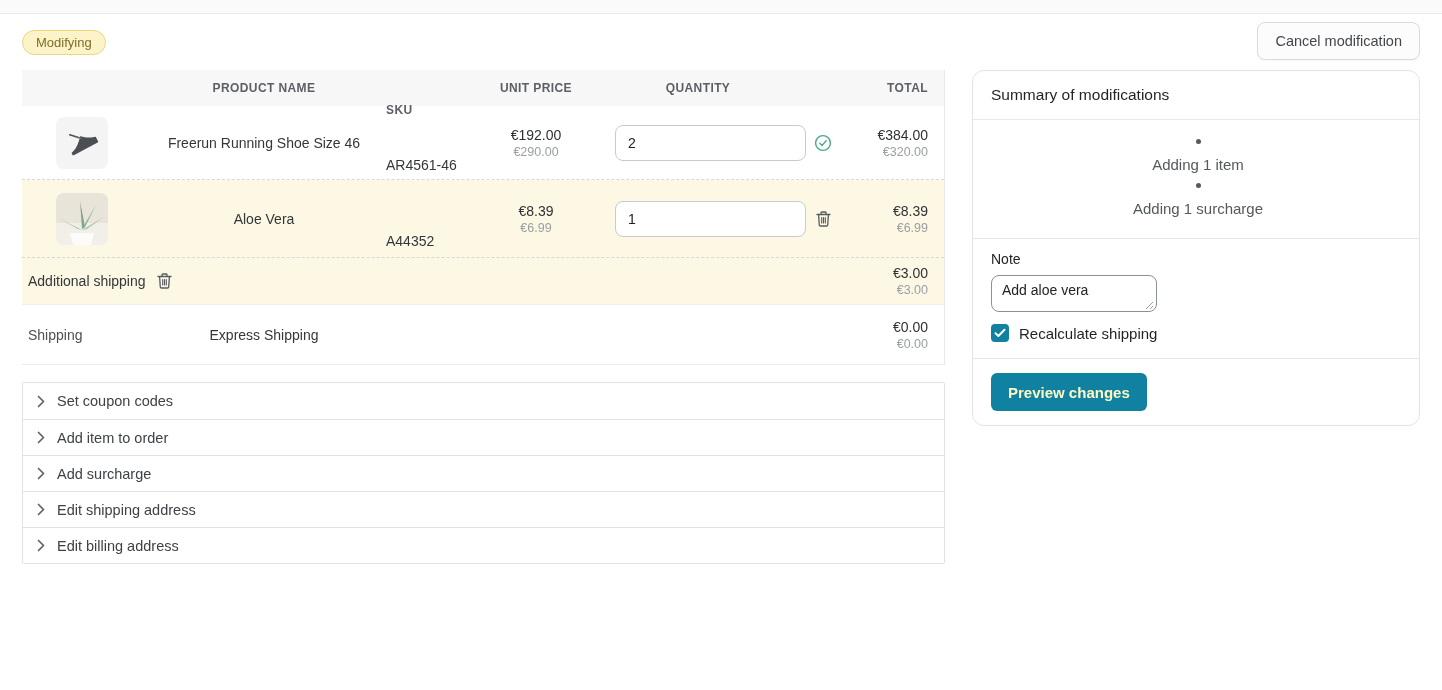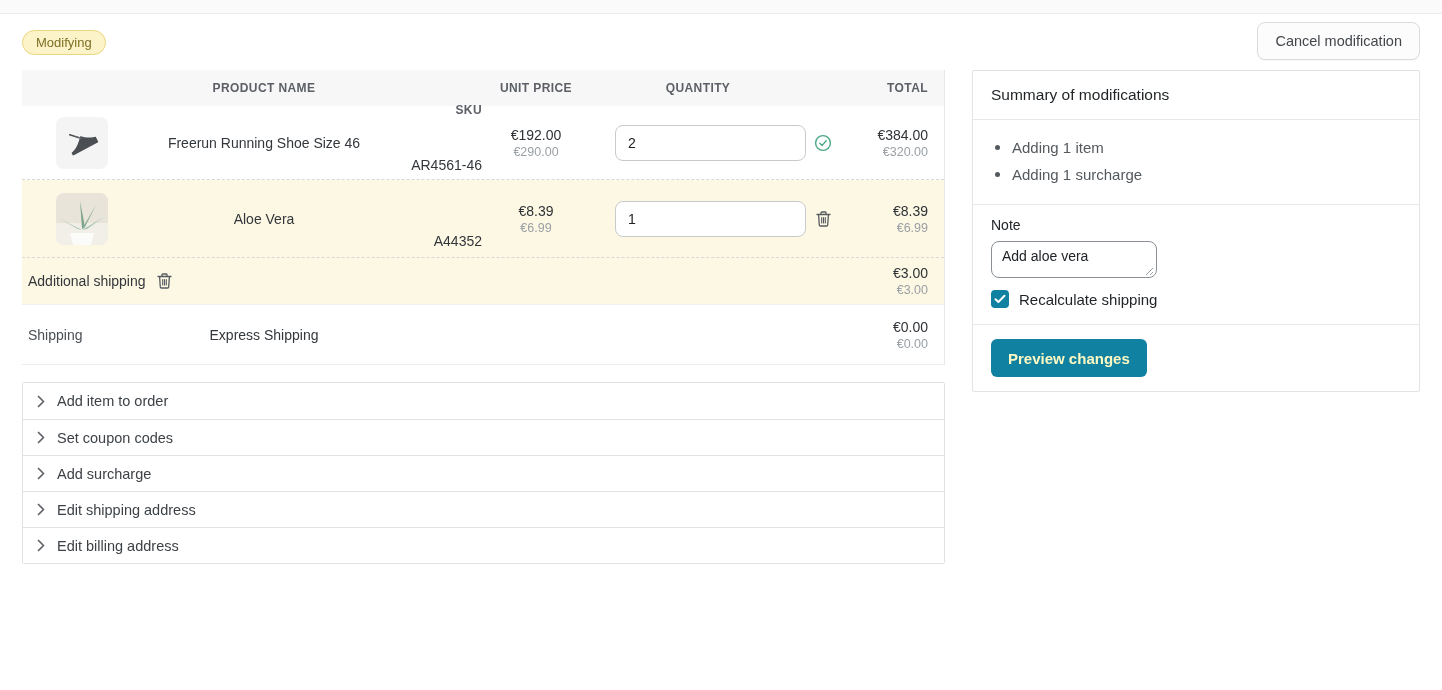--- a/index.html
+++ b/index.html
@@ -12,21 +12,21 @@
 
   
   .left-col { position:absolute; left:22px; top:70px; width:923px; }
   .order-table { width:100%; border-right:1px solid #e8e8e8; }
   .t-row { display:flex; align-items:center; width:100%; }
   .t-head { background:#f7f7f7; height:36px; }
   .t-head .cell { font-size:12px; font-weight:700; color:#5c6066; letter-spacing:.4px; }
   .cell { font-size:14px; color:#33373b; }
   .col-thumb { width:120px; display:flex; justify-content:center; }
   .col-name  { width:244px; text-align:center; }
-  .col-sku   { width:96px;  text-align:right;margin-top:44px; }
+  .col-sku   { width:96px;  text-align:left;margin-top:44px; }
   .col-price { width:108px; text-align:center; }
   .col-qty   { width:216px; display:flex; align-items:center; }
   .col-icon  { width:34px;  display:flex; justify-content:center; align-items:center; }
   .col-total { flex:1; text-align:right; padding-right:16px; }
 
   .row-item { height:74px; border-bottom:1px dashed #d8d8d8; }
   .row-item2 { height:78px; border-bottom:1px dashed #d8d8d8; }
   .row-yellow { background:#fdf8e4; }
   .row-surcharge { height:47px; border-bottom:1px solid #efefef; }
   .row-shipping { height:60px; border-bottom:1px solid #ececec; }
@@ -42,24 +42,24 @@
   .shipping-method { width:244px; text-align:center; font-size:14px; color:#33373b; }
 
   
   .mods-title { margin-top:24px; font-size:21px; font-weight:400; color:#24282c; }
   .accordion { margin-top:17px; border:1px solid #e2e2e2; border-radius:2px; background:#fff; }
   .acc-row { display:flex; align-items:center; height:36px; border-top:1px solid #e2e2e2; padding-left:14px; gap:12px; cursor:pointer; background:#fff; }
   .acc-row:first-child { border-top:none; }
   .acc-label { font-size:14.5px; color:#3d4247; }
 
   
-  .summary-card { position:absolute; left:972px; top:70px; width:448px; background:#fff; border:1px solid #e3e3e3; border-radius:2px; }
+  .summary-card { position:absolute; left:972px; top:70px; width:448px; background:#fff; border:1px solid #e3e3e3; border-radius:12px; }
   .sum-header { padding:15px 18px; font-size:15.5px; color:#1f2326; border-bottom:1px solid #e8e8e8; }
   .sum-bullets { padding:14px 18px 16px 22px; border-bottom:1px solid #e8e8e8; }
-  .bullet-item { display:flex; align-items:center; gap:12px; font-size:15px; color:#54595e; padding:5px 0; }
+  .bullet-item { display:flex; align-items:center; gap:12px; font-size:15px; color:#54595e; padding:5px 0;flex-direction:column; }
   .bullet-dot { width:5px; height:5px; border-radius:50%; background:#54595e; flex:0 0 auto; }
   .note-section { padding:12px 18px 16px 18px; border-bottom:1px solid #e8e8e8; }
   .note-label { font-size:14px; font-weight:400; color:#202327; margin-bottom:8px; }
   .note-area-wrap { position:relative; width:166px; }
   .note-area { width:166px; height:37px; border:1px solid #8a9095; border-radius:8px; padding:6px 10px; font-size:14px; color:#202327; resize:none; font-family:"Liberation Sans", sans-serif; background:#fff; }
   .resize-handle { position:absolute; right:3px; bottom:6px; width:9px; height:9px; pointer-events:none; }
   .check-row { display:flex; align-items:center; gap:10px; margin-top:8px; cursor:pointer; }
   .checkbox { width:18px; height:18px; border-radius:4px; display:flex; align-items:center; justify-content:center; flex:0 0 auto; }
   .check-label { font-size:15px; color:#1f2326; }
   .btn-section { padding:14px 18px; }
@@ -187,27 +187,27 @@
       </div>
     </div>
   </div>
 
 
   <div class="accordion">
     <div class="acc-row">
       <svg width="8" height="13" viewBox="0 0 8 13">
           <path d="M1.5 1.5 L6.5 6.5 L1.5 11.5" fill="none" stroke="#5f6368" stroke-width="1.7" stroke-linecap="round" stroke-linejoin="round"></path>
         </svg>
+      <span class="acc-label">Set coupon codes</span>
+    </div>
+    <div class="acc-row">
+      <svg width="8" height="13" viewBox="0 0 8 13">
+          <path d="M1.5 1.5 L6.5 6.5 L1.5 11.5" fill="none" stroke="#5f6368" stroke-width="1.7" stroke-linecap="round" stroke-linejoin="round"></path>
+        </svg>
       <span class="acc-label">Add item to order</span>
-    </div>
-    <div class="acc-row">
-      <svg width="8" height="13" viewBox="0 0 8 13">
-          <path d="M1.5 1.5 L6.5 6.5 L1.5 11.5" fill="none" stroke="#5f6368" stroke-width="1.7" stroke-linecap="round" stroke-linejoin="round"></path>
-        </svg>
-      <span class="acc-label">Set coupon codes</span>
     </div>
     <div class="acc-row">
       <svg width="8" height="13" viewBox="0 0 8 13">
           <path d="M1.5 1.5 L6.5 6.5 L1.5 11.5" fill="none" stroke="#5f6368" stroke-width="1.7" stroke-linecap="round" stroke-linejoin="round"></path>
         </svg>
       <span class="acc-label">Add surcharge</span>
     </div>
     <div class="acc-row">
       <svg width="8" height="13" viewBox="0 0 8 13">
           <path d="M1.5 1.5 L6.5 6.5 L1.5 11.5" fill="none" stroke="#5f6368" stroke-width="1.7" stroke-linecap="round" stroke-linejoin="round"></path>

